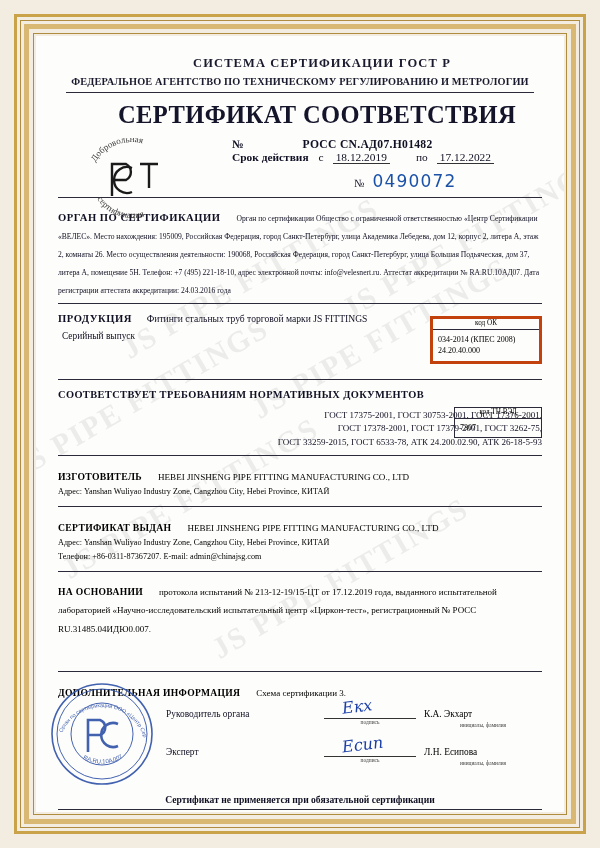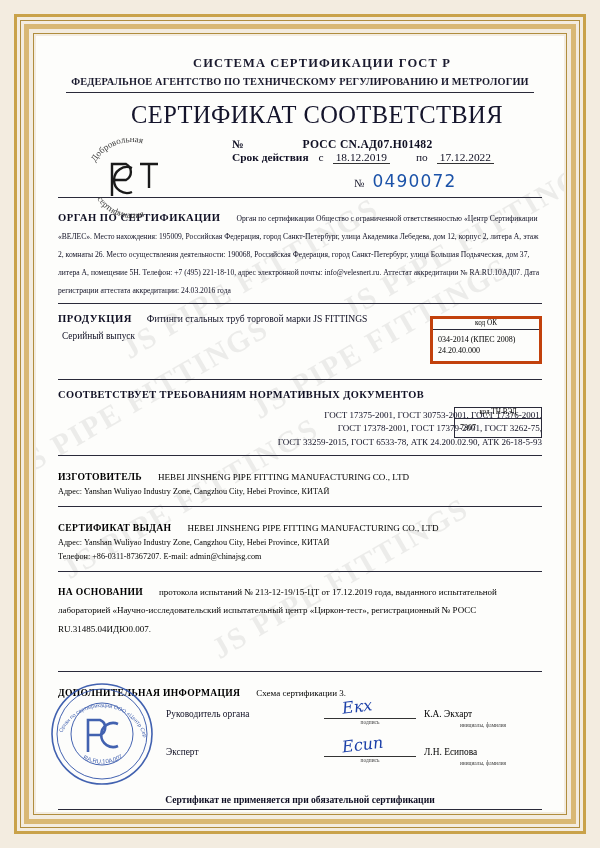--- a/index.html
+++ b/index.html
@@ -100,21 +100,21 @@
     margin-top: 5px;
   }
   .rule {
     height: 1px;
     background: #2a2a3a;
     margin: 5px 30px 0 30px;
   }
   .title {
     text-align: center;
     font-size: 24.5px;
-    font-weight: normal;
+    font-weight: bold;
     letter-spacing: 0.4px;
     color: #14142b;
     margin-top: 8px;
     margin-left: 34px;
   }
 
   
   .emblem {
     position: absolute;
     left: 44px;

